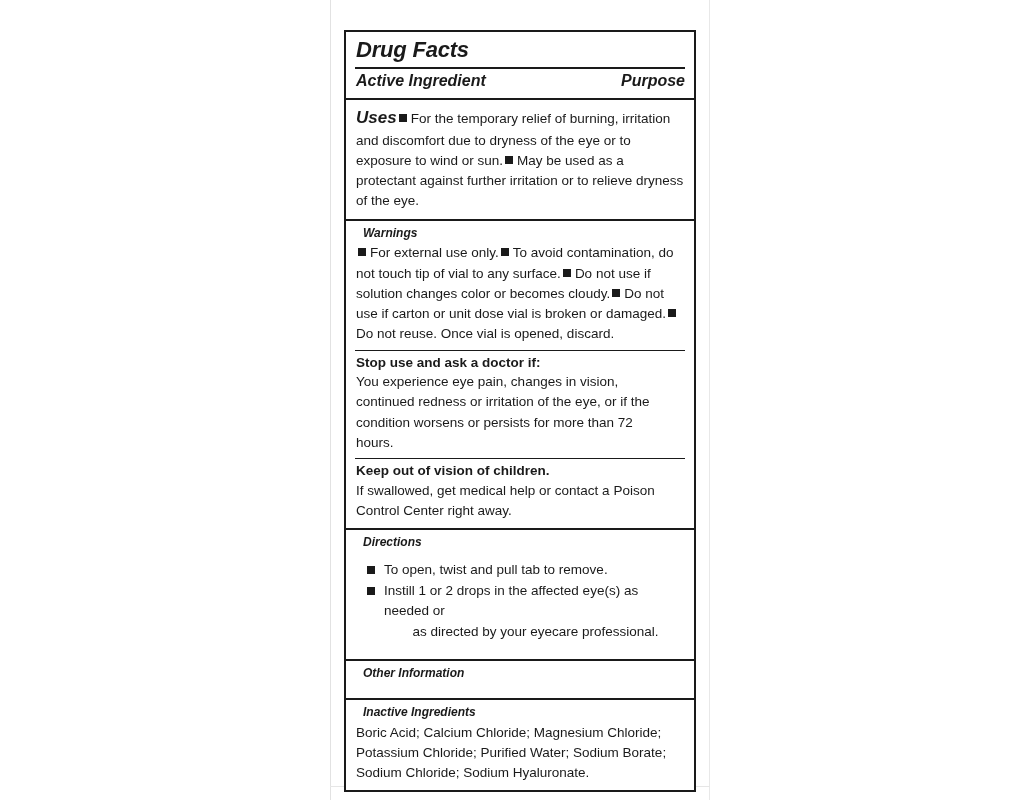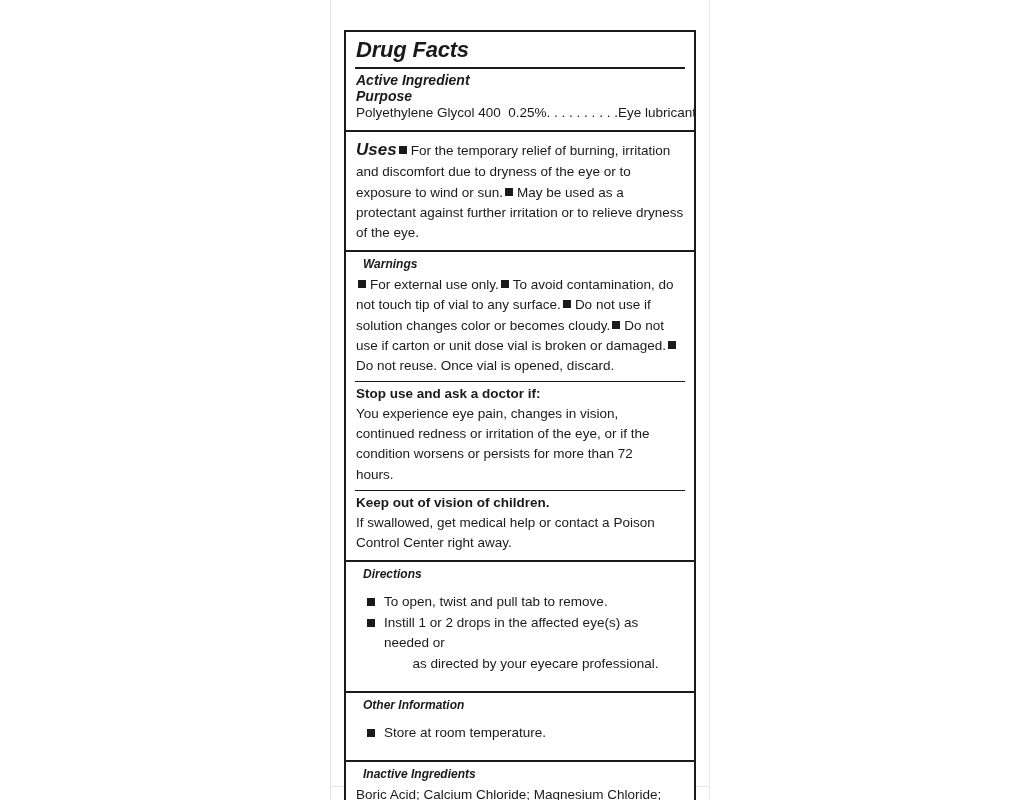--- a/index.html
+++ b/index.html
@@ -82,23 +82,22 @@
     border-top: 2.2px solid #1a1a1a;
     margin: 0 0 3px 0;
   }
 
   .ai-row {
     display: flex;
     justify-content: space-between;
     align-items: baseline;
     font-weight: bold;
     font-style: italic;
-    font-size: 14px;
+    font-size: 16px;
     margin: 1px 0 1px 1px;
-    flex-direction: column;
   }
 
   .ai-detail {
     font-size: 13.5px;
     line-height: 1.25;
     margin: 1px 0 1px 1px;
     white-space: pre;
   }
 
   .sec-head {
@@ -180,21 +179,20 @@
 
   <div class="panel">
 
     <div class="section">
       <div class="title">Drug Facts</div>
       <div class="hdr-rule"></div>
       <div class="ai-row">
         <span>Active Ingredient</span>
         <span>Purpose</span>
       </div>
-      <div class="ai-detail">Polyethylene Glycol 400  0.25%. . . . . . . . . .Eye lubricant</div>
     </div>
 
     <div class="section">
       <div class="inline-flow">
         <span class="lead">Uses</span><span class="sq"></span><span>For the temporary relief of burning, irritation and discomfort due to dryness of the eye or to exposure to wind or sun.</span><span class="sq"></span><span>May be used as a protectant against further irritation or to relieve dryness of the eye.</span>
       </div>
     </div>
 
     <div class="section">
       <div class="sec-head">Warnings</div>
@@ -222,24 +220,20 @@
           <span class="bsq"></span>
           <span>Instill 1 or 2 drops in the affected eye(s) as needed or</span>
           <span class="cont">as directed by your eyecare professional.</span>
         </li>
       </ul>
     </div>
 
     <div class="section">
       <div class="sec-head">Other Information</div>
       <ul class="bullets">
-        <li>
-          <span class="bsq"></span>
-          <span>Store at room temperature.</span>
-        </li>
       </ul>
     </div>
 
     <div class="section">
       <div class="sec-head">Inactive Ingredients</div>
       <div class="body-text">Boric Acid; Calcium Chloride; Magnesium Chloride; Potassium Chloride; Purified Water; Sodium Borate; Sodium Chloride; Sodium Hyaluronate.</div>
     </div>
 
   </div>
 </div>

